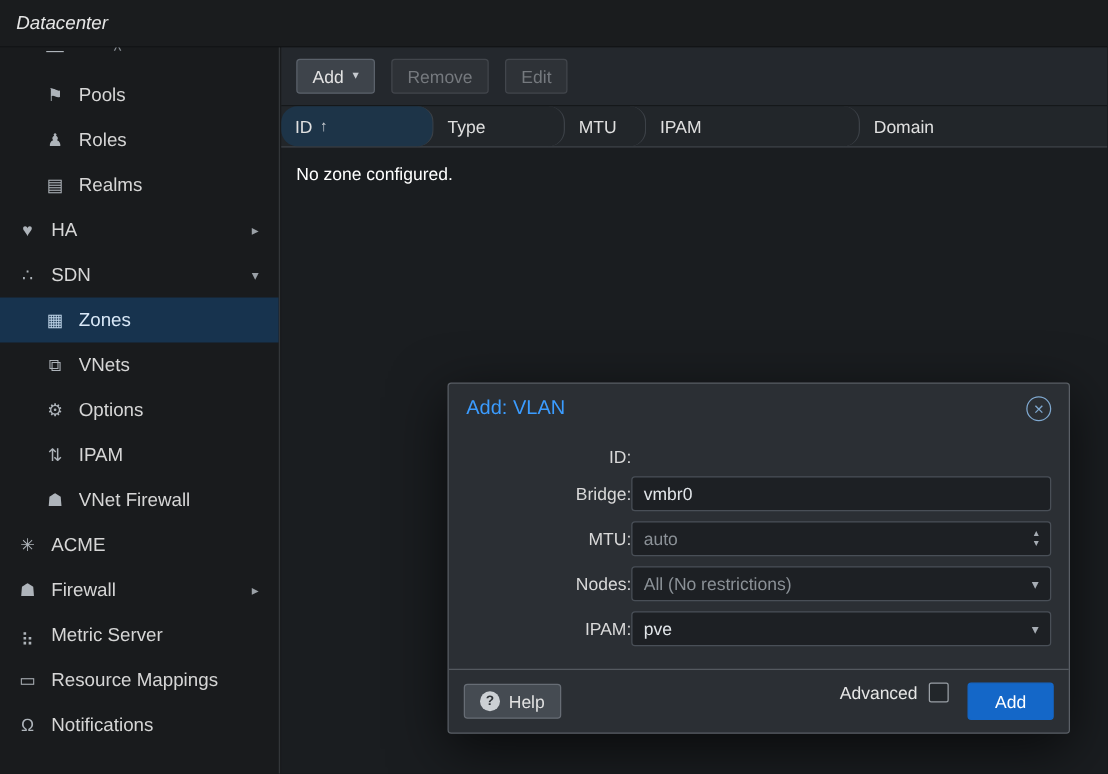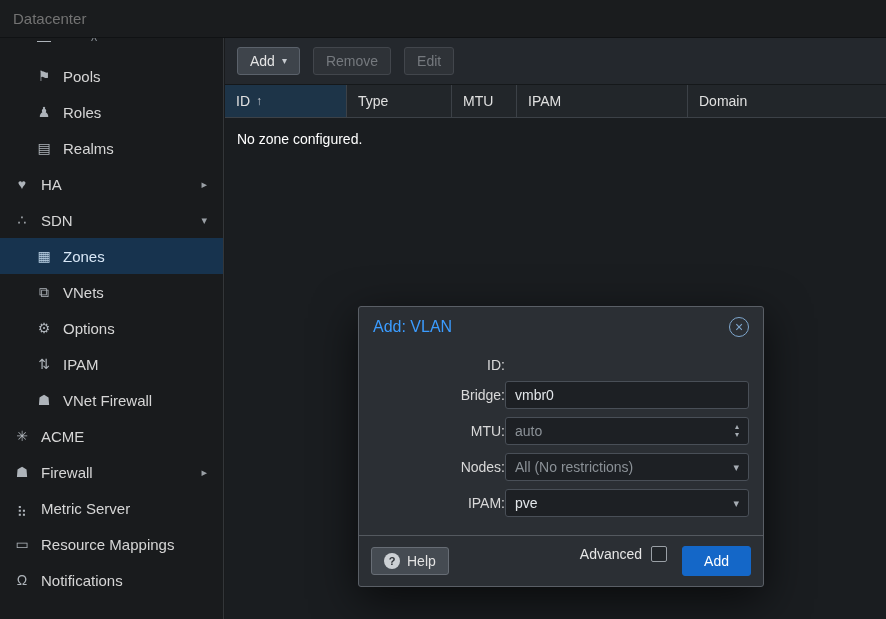--- a/index.html
+++ b/index.html
@@ -9,21 +9,21 @@
     background: #191b1d;
     color: #d6d6d6;
     position: relative;
   }
 
   
   .topbar {
     height: 38px; display: flex; align-items: center;
     padding: 0 13px; background: #1a1c1e;
     border-bottom: 1px solid #101214;
-    font-size: 15px; color: #737373;
+    font-size: 15px; color: #e5e5e5; font-style: italic;
   }
 
   
   .sidebar {
     position: absolute; top: 38px; left: 0; bottom: 0; width: 224px;
     background: #191b1d; border-right: 1px solid #333639; overflow: hidden;
   }
   .nav-item {
     height: 36px; display: flex; align-items: center;
     font-size: 15px; color: #d6d6d6; cursor: pointer; position: relative;
@@ -58,34 +58,34 @@
     line-height: 1;
   }
   .btn .btn-caret { font-size: 10px; color: #c6cacf; }
   .btn.disabled {
     background: #2e3237; border-color: #42464c; color: #75797e; cursor: default;
   }
 
   .grid-header { display: flex; height: 33px; background: #22262a; border-bottom: 1px solid #3c4147; }
   .gcol {
     display: flex; align-items: center; padding: 0 11px;
-    font-size: 14px; color: #e0e0e0; border-right: 1px solid #3c4147; cursor: pointer;
+    font-size: 14px; color: #e0e0e0; border-right: 1px solid #3c4147; cursor: pointer; border-radius: 13px;
   }
   .gcol .sort { margin-left: 6px; font-size: 12px; color: #c9cdd2; }
   .gcol.c-id { width: 122px; background: #1d3448; }
   .gcol.c-type { width: 105px; }
   .gcol.c-mtu { width: 65px; }
   .gcol.c-ipam { width: 171px; }
   .gcol.c-domain { flex: 1; border-right: none; }
 
   .empty-text { padding: 13px 12px; font-size: 14px; color: #ffffff; }
 
   
   .dialog {
-    position: absolute; left: 358px; top: 306px; width: 406px;
+    position: absolute; left: 358px; top: 306px; width: 498px;
     background: #2b2f34; border: 1px solid #5a5f66; border-radius: 3px;
     box-shadow: 0 12px 45px rgba(0,0,0,0.65);
   }
   .dlg-header {
     display: flex; align-items: center; justify-content: space-between;
     padding: 10px 14px 8px 14px;
   }
   .dlg-title { font-size: 16px; color: #3b9cff; }
   .dlg-close {
     width: 20px; height: 20px; border: 1px solid #7fa8cf; border-radius: 50%;

